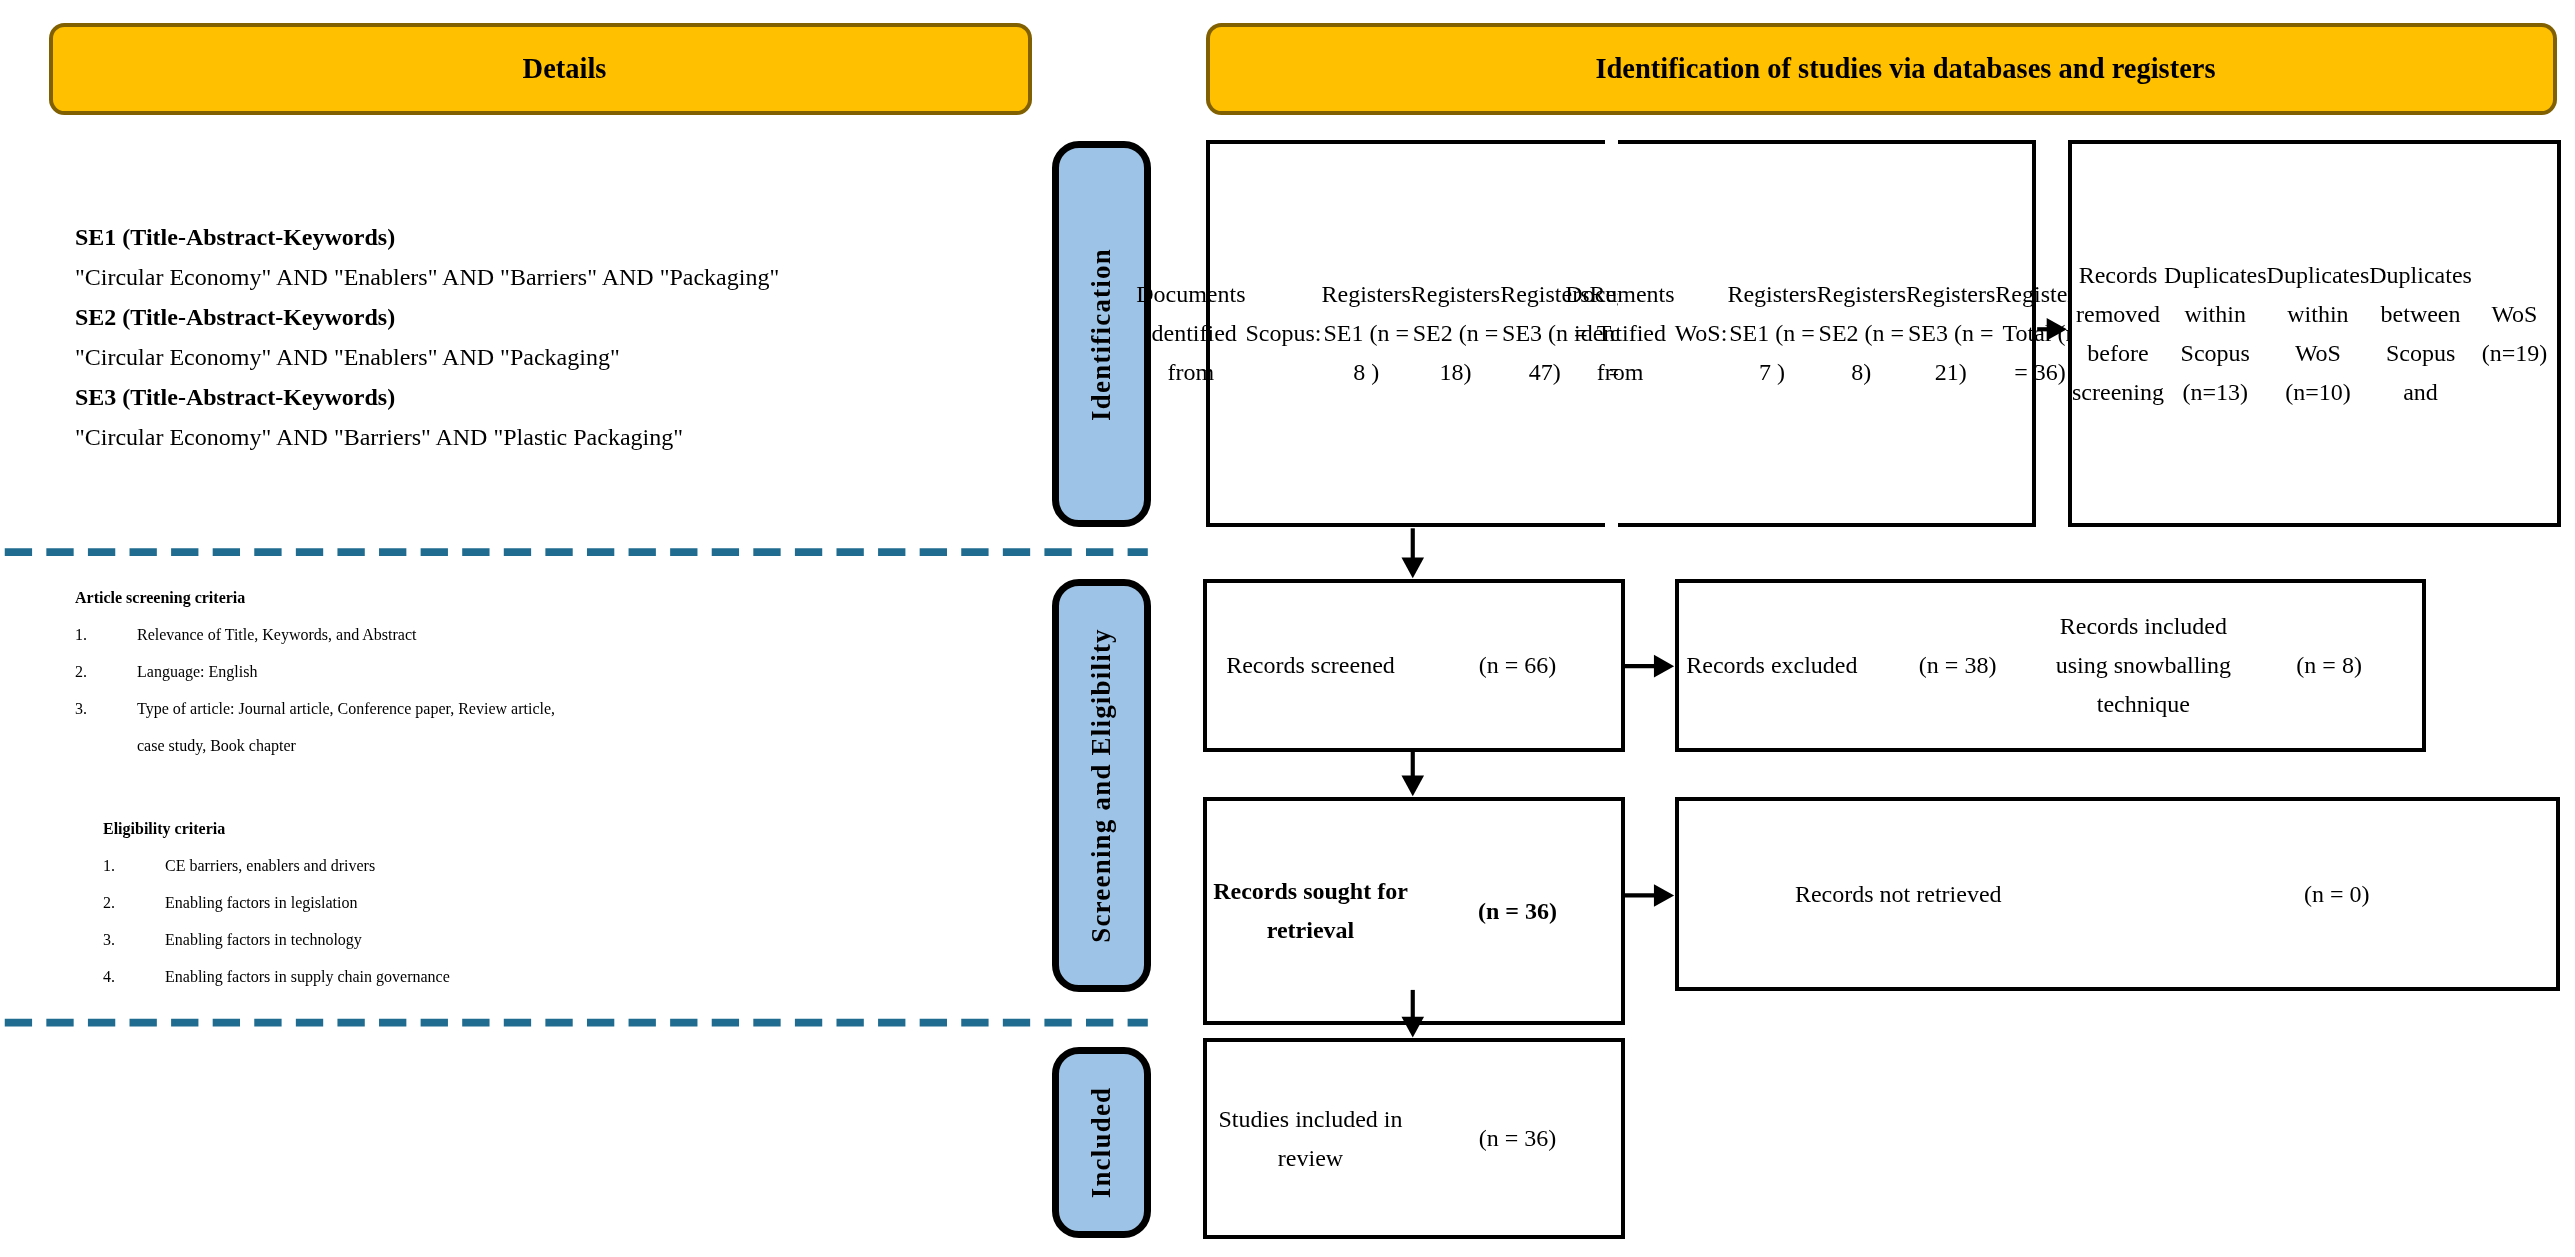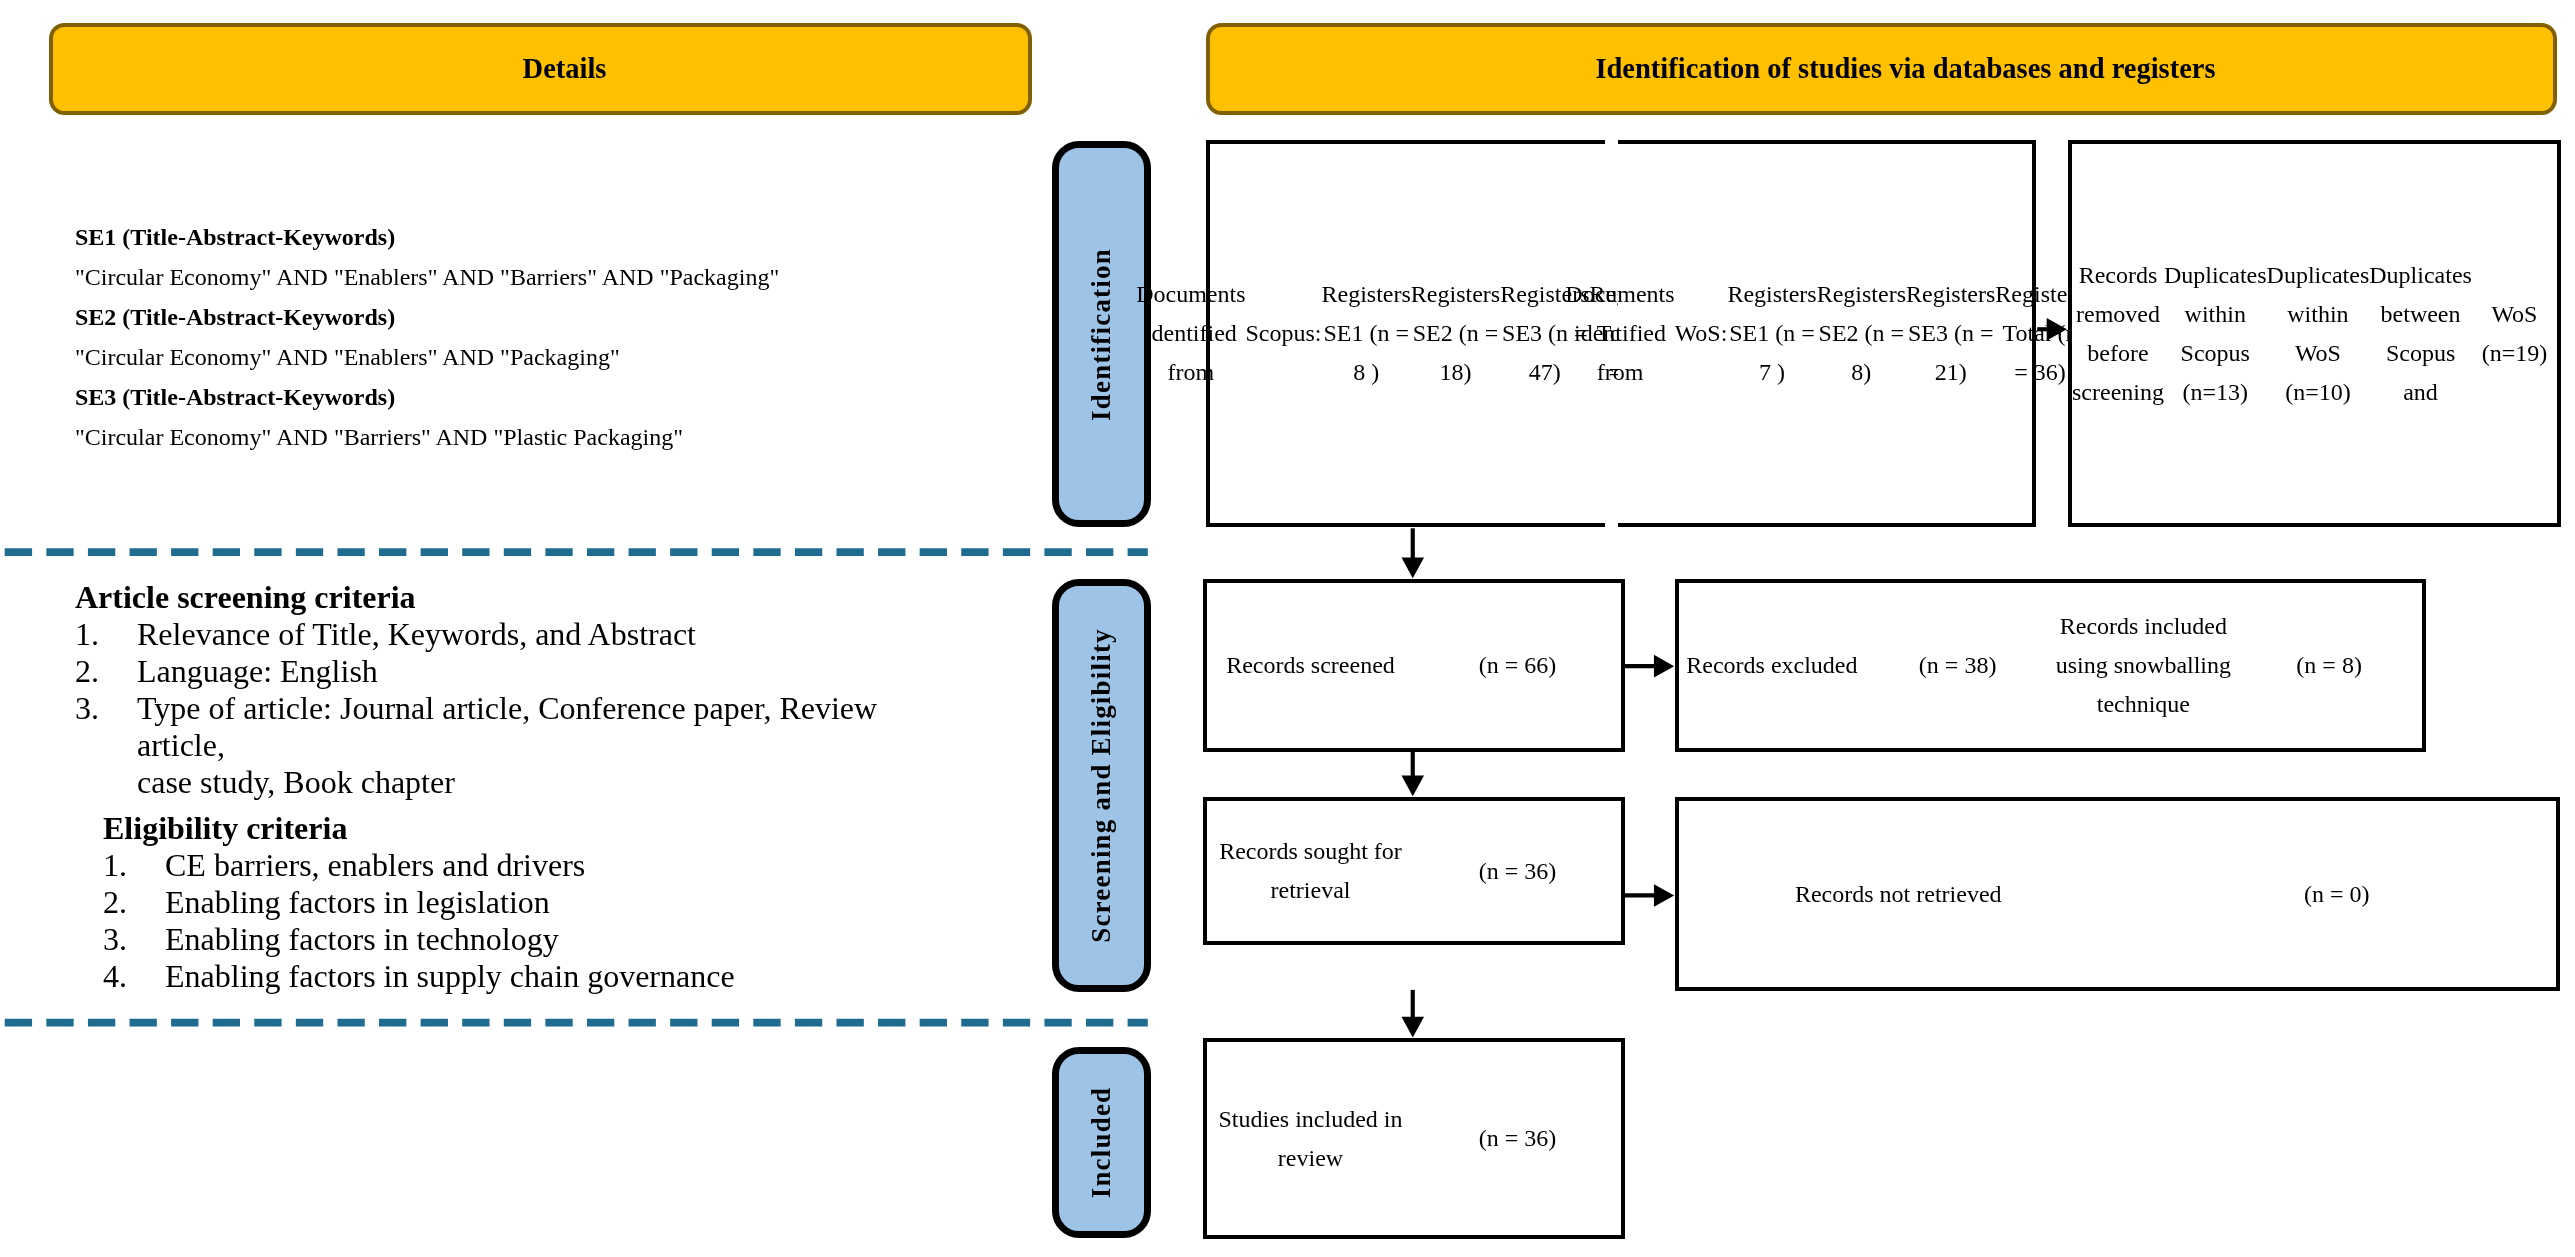--- a/index.html
+++ b/index.html
@@ -35,36 +35,36 @@
   .fbox{
     position:absolute;background:#fff;border:4.8px solid #000;box-sizing:border-box;
     display:flex;flex-direction:row;align-items:center;justify-content:center;
     text-align:center;font-size:24px;line-height:39px;
   }
   .box-scopus{left:1206px;top:140px;width:399px;height:387px;border-right:none;}
   .box-wos{left:1618px;top:140px;width:418px;height:387px;border-left:none;}
   .box-removed{left:2068px;top:140px;width:493px;height:387px;}
   .box-screened{left:1203px;top:579px;width:422px;height:173px;}
   .box-excluded{left:1675px;top:579px;width:751px;height:173px;}
-  .box-sought{left:1203px;top:797px;width:422px;height:148px;}
+  .box-sought{left:1203px;top:797px;width:422px;height:228px;font-weight:bold;}
   .box-notretrieved{left:1675px;top:797px;width:885px;height:194px;}
   .box-included{left:1203px;top:1038px;width:422px;height:201px;}
   .gap76{height:45px;}
   .gap56{height:33px;}
   .fline{width:100%;}
 
   
   .se-block{
     position:absolute;left:75px;top:217px;width:968px;
     font-size:24px;line-height:40px;
   }
   .se-title{font-weight:bold;}
   .crit{
     position:absolute;left:75px;width:873px;
-    font-size:32px;line-height:37px;
+    font-size:16px;line-height:37px;
   }
   .crit-screening{top:579px;}
   .crit-eligibility{top:810px;margin-left:28px;}
   .crit-title{font-weight:bold;}
   .crit-item{display:flex;}
   .crit-item .num{width:62px;flex:0 0 62px;}
   .crit-item .itext{flex:1;}
 
   .overlay{position:absolute;left:0;top:0;width:2576px;height:1258px;pointer-events:none;}
 </style>

